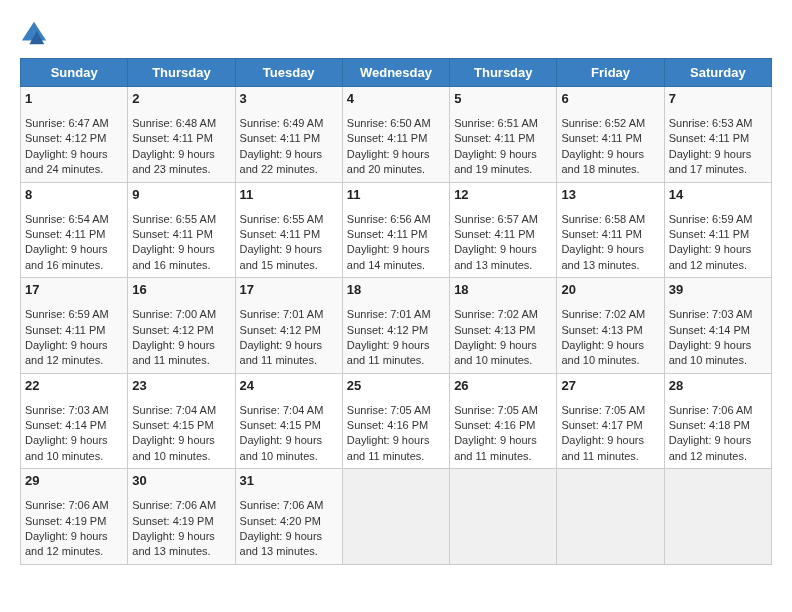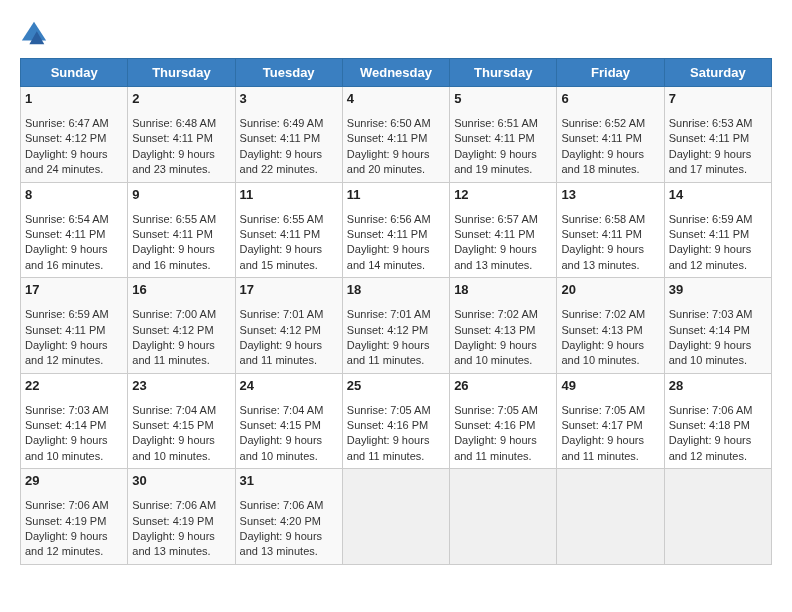--- a/index.html
+++ b/index.html
@@ -329,21 +329,21 @@
         </td>
         <td>
           <span class="day-num">26</span>
         <div class="day-info">
           Sunrise: 7:05 AM<br>
           Sunset: 4:16 PM<br>
           Daylight: 9 hours and 11 minutes.
         </div>
         </td>
         <td>
-          <span class="day-num">49</span>
+          <span class="day-num">27</span>
         <div class="day-info">
           Sunrise: 7:05 AM<br>
           Sunset: 4:17 PM<br>
           Daylight: 9 hours and 11 minutes.
         </div>
         </td>
         <td>
           <span class="day-num">28</span>
         <div class="day-info">
           Sunrise: 7:06 AM<br>

